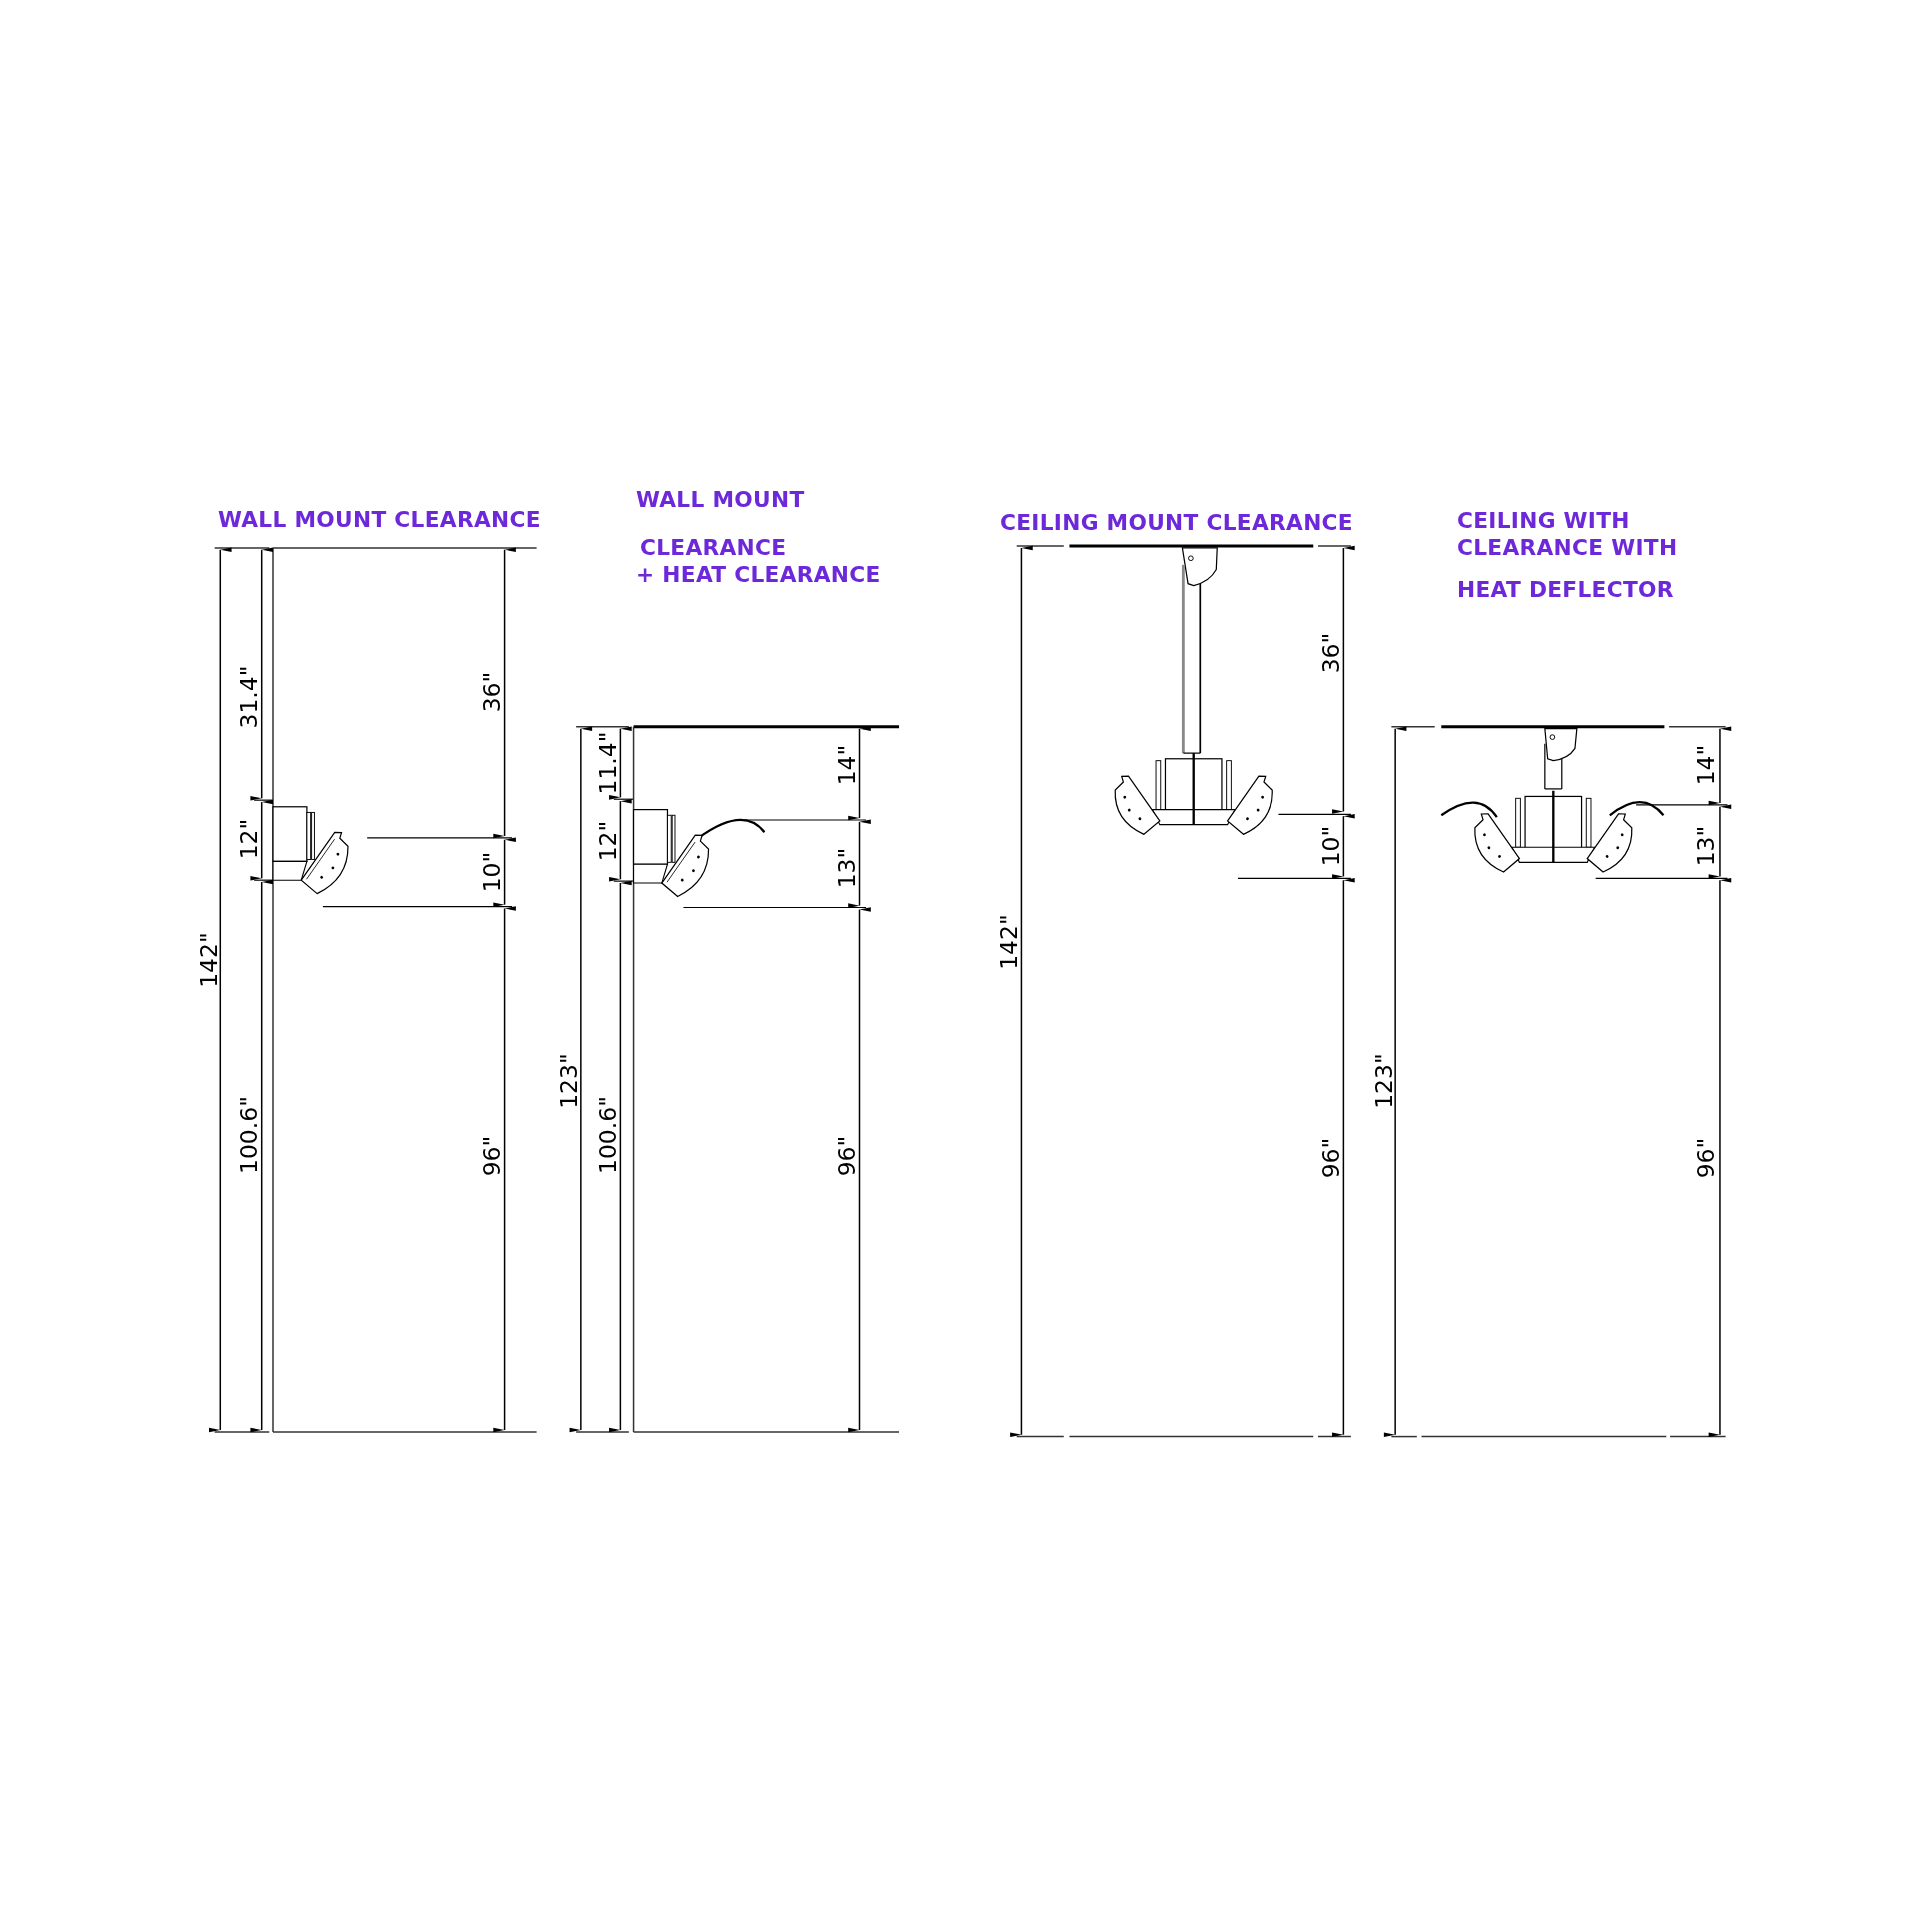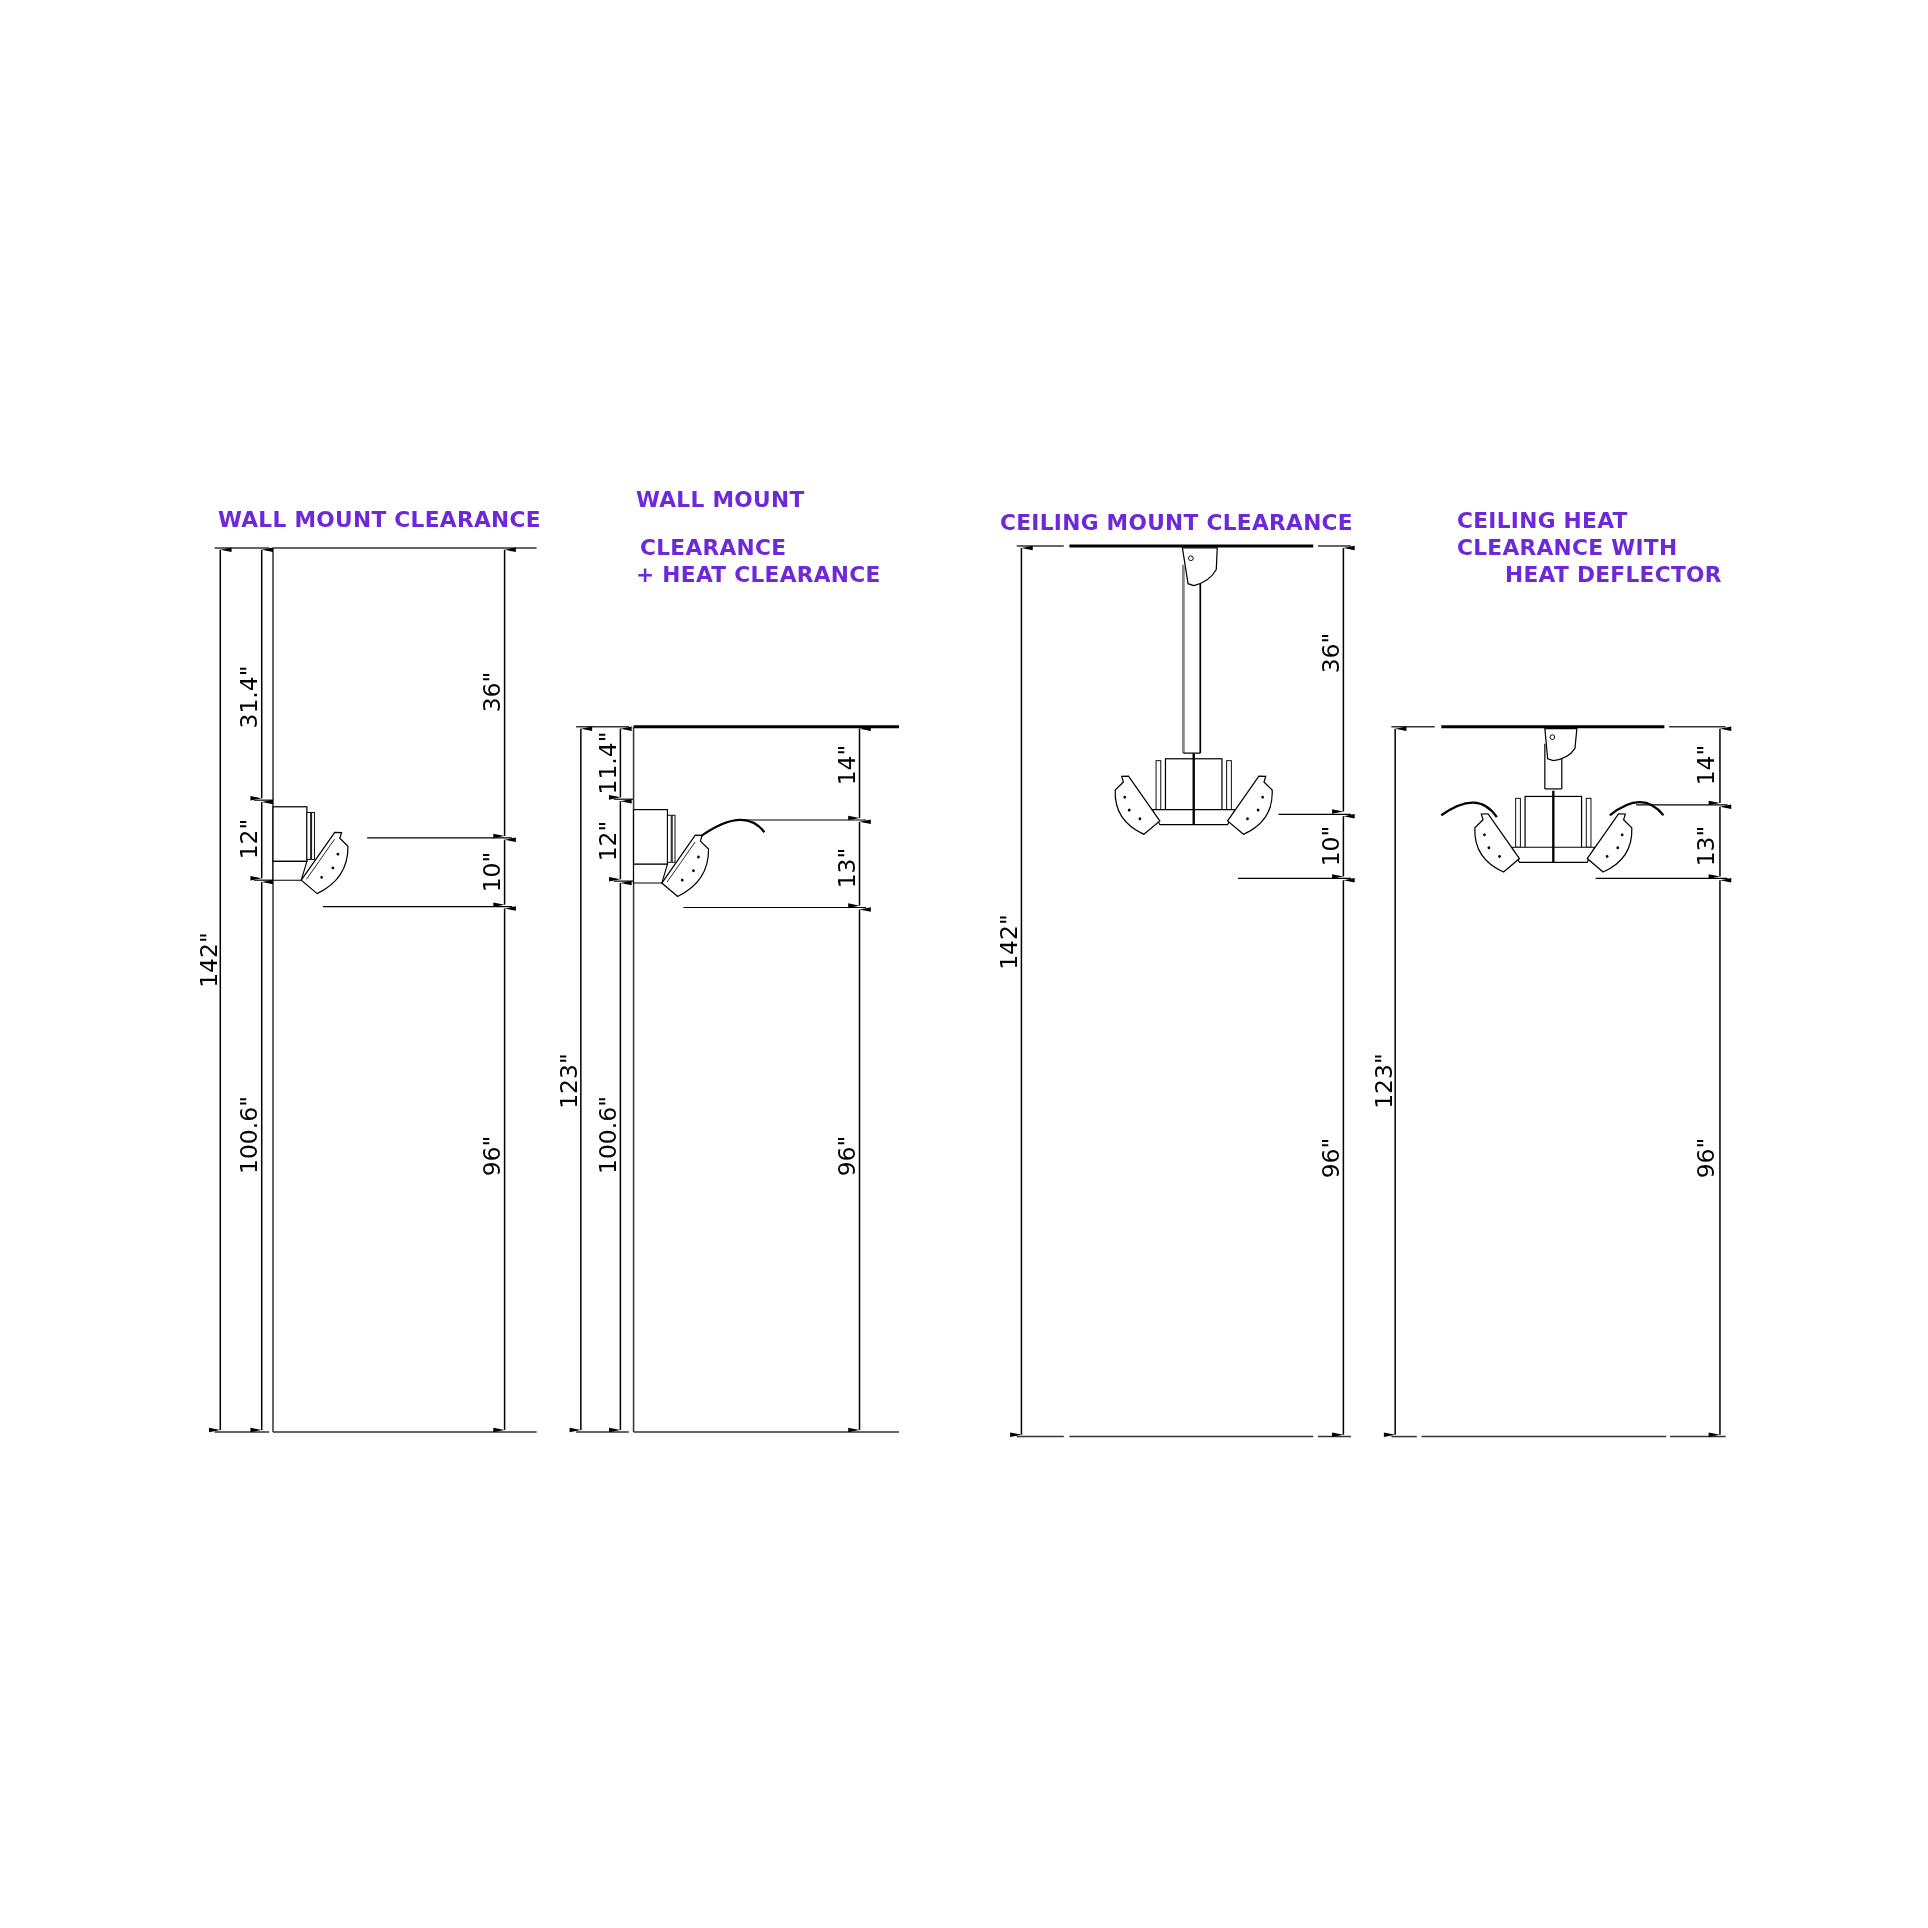--- a/index.html
+++ b/index.html
@@ -15,23 +15,23 @@
 
 <div>
   <div class="title" style="left:636px; top:486px;">WALL MOUNT</div>
   <div class="title" style="left:640px; top:534px;">CLEARANCE</div>
   <div class="title" style="left:636px; top:561px;">+ HEAT CLEARANCE</div>
 </div>
 
 <div class="title" style="left:1000px; top:509px;">CEILING MOUNT CLEARANCE</div>
 
 <div>
-  <div class="title" style="left:1457px; top:507px;">CEILING HEAT</div>
+  <div class="title" style="left:1457px; top:507px;">CEILING WITH</div>
   <div class="title" style="left:1457px; top:534px;text-align:right;">CLEARANCE WITH</div>
-  <div class="title" style="left:1457px; top:561px;margin-left:48px;">HEAT DEFLECTOR</div>
+  <div class="title" style="left:1457px; top:576px;">HEAT DEFLECTOR</div>
 </div>
 
 <svg id="canvas" width="1928" height="1928" viewBox="0 0 2048 2048" xmlns="http://www.w3.org/2000/svg">
   <defs>
     <marker id="arrow" viewBox="0 0 10 20" refX="5" refY="0" markerWidth="6" markerHeight="16" orient="auto-start-reverse" markerUnits="userSpaceOnUse">
       <path d="M5 0 L9 20 L1 20 Z" fill="#000"></path>
     </marker>
     <g id="wall-heater">
 
       <rect x="0" y="0" width="36" height="58" fill="#fff" stroke="#000" stroke-width="1.3"></rect>

